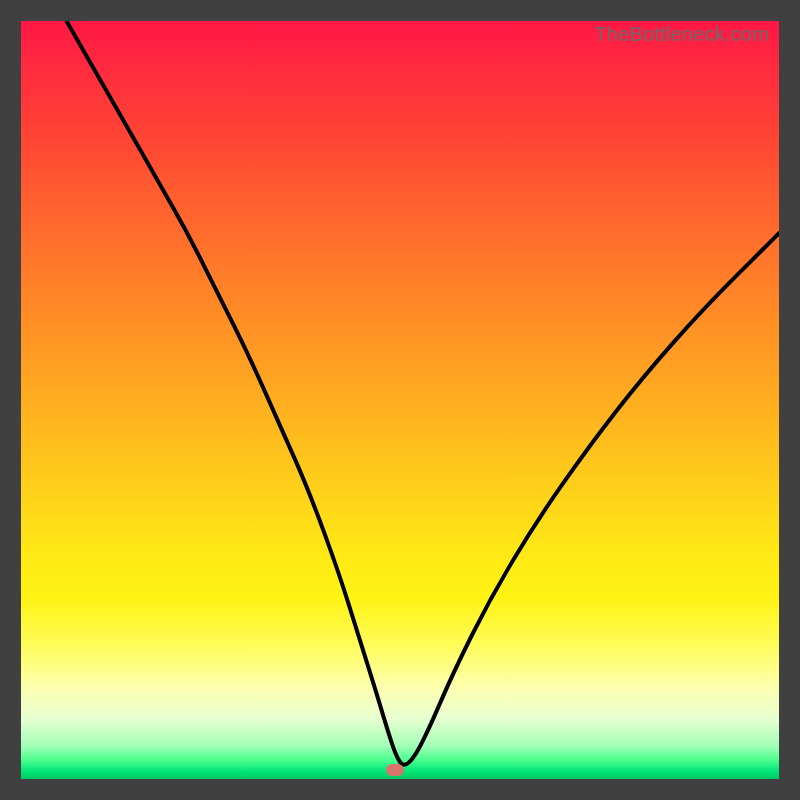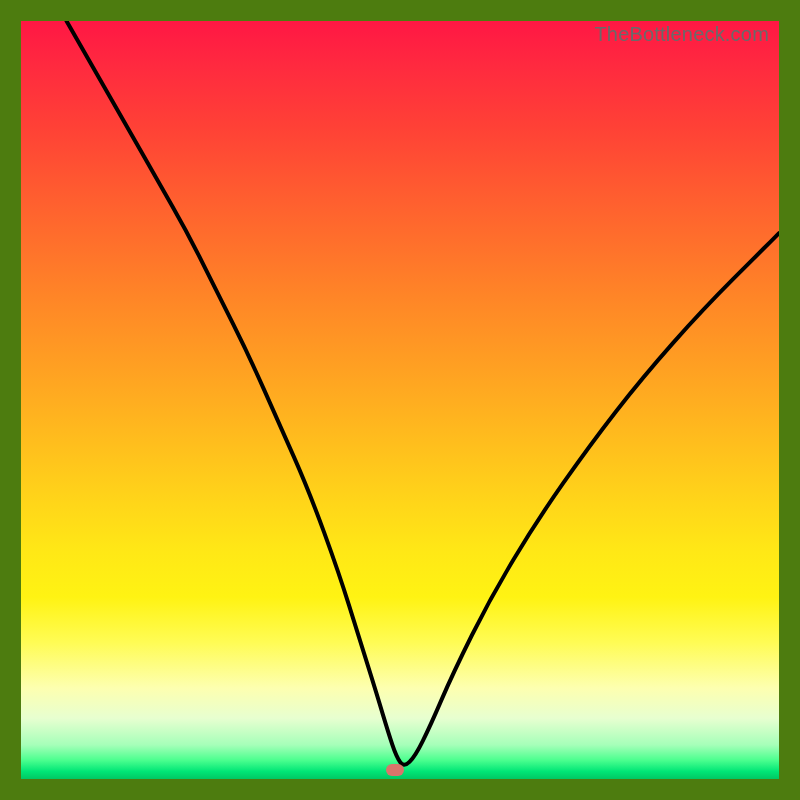--- a/index.html
+++ b/index.html
@@ -10,21 +10,21 @@
     background: #000;
     overflow: hidden;
     font-family: Arial, Helvetica, sans-serif;
   }
   .frame {
     position: absolute;
     left: 0;
     top: 0;
     width: 800px;
     height: 800px;
-    background: #4d7c0f;
+    background: #404040;
   }
   .plot-area {
     position: absolute;
     left: 21px;
     top: 21px;
     width: 758px;
     height: 758px;
     background: linear-gradient(to bottom,
       #ff1744 0%,
       #ff2a3f 6%,

